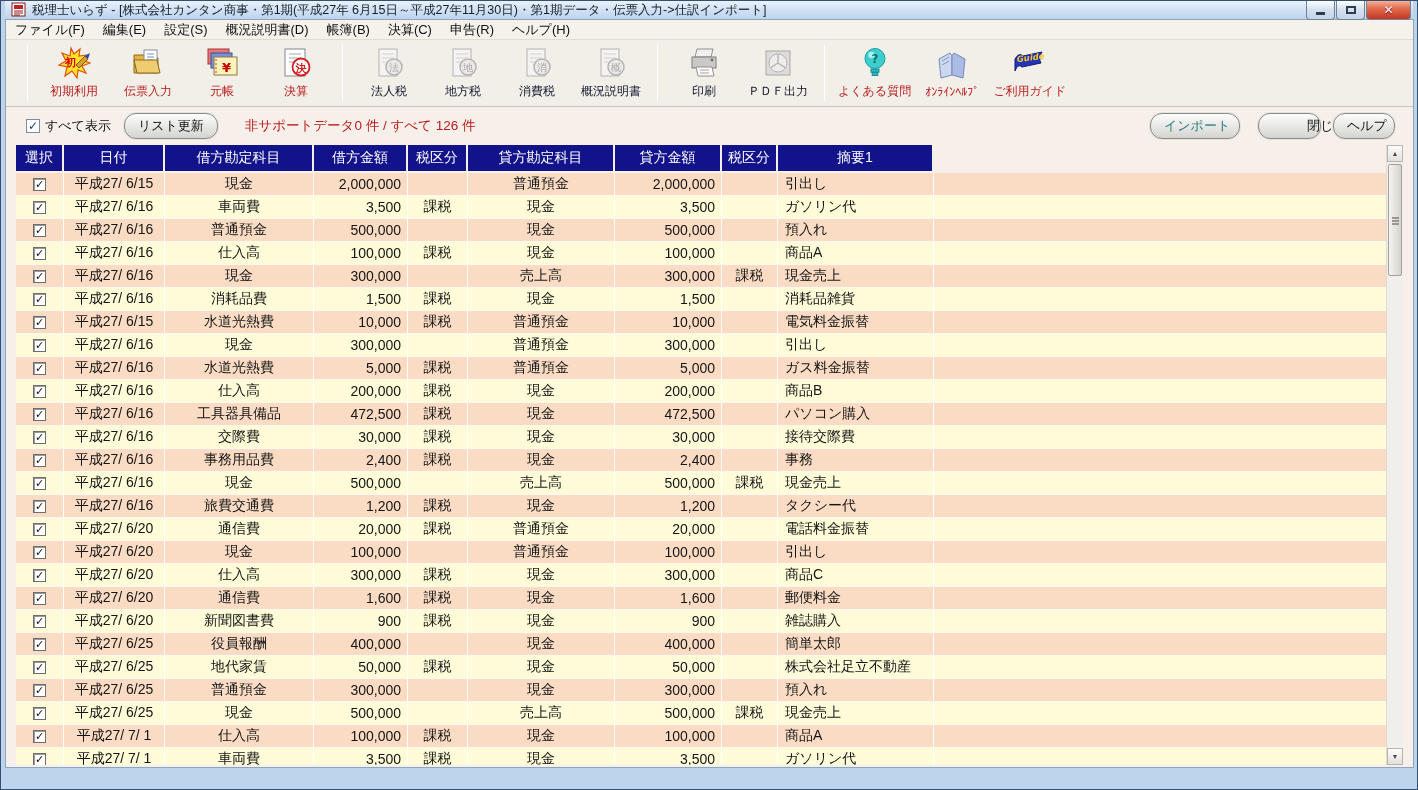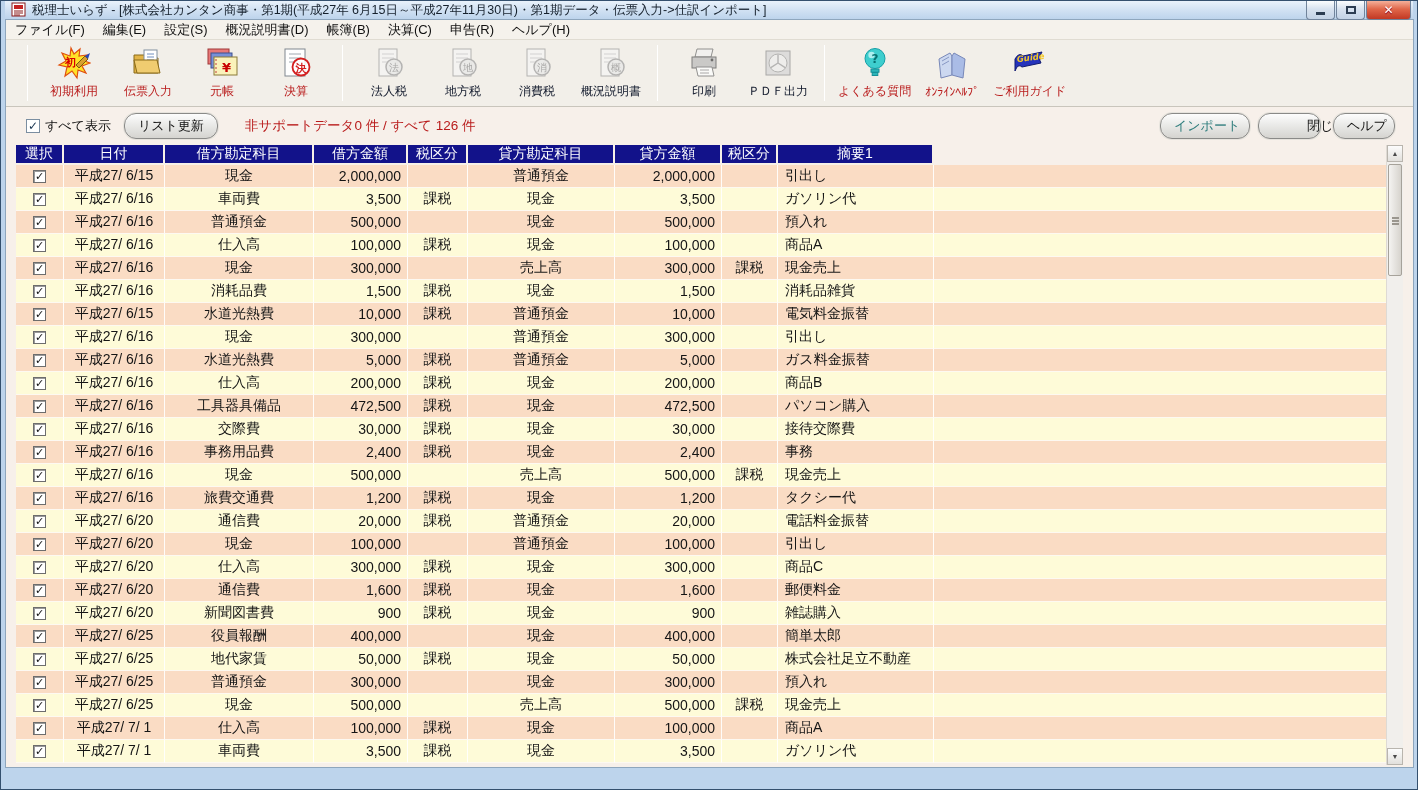--- a/index.html
+++ b/index.html
@@ -35,27 +35,27 @@
   .filterbar{height:38px;display:flex;align-items:center;padding:0 18px 0 20px;}
   .cb{width:14px;height:14px;background:#fff;border:1px solid #7b8ea1;display:inline-flex;
     align-items:center;justify-content:center;font-size:12px;color:#16324e;flex:none;}
   .cb .chk{line-height:1;font-weight:bold;}
   .flabel{font-size:13px;margin-left:5px;color:#101010;}
   .btn{font-size:13px;color:#101010;background:linear-gradient(#fdfdfd,#e8e8e6 50%,#d5d4d0);
     border:1px solid #8a8a88;border-radius:12px;padding:3px 13px;box-shadow:0 0 0 1px #e6e3dd;white-space:nowrap;}
   .btn-refresh{margin-left:13px;}
   .fstatus{font-size:13.5px;margin-left:27px;color:#b91c1c;}
   .fspacer{flex:1;}
-  .btn-import{color:#2e7d7d;width:90px;margin-right:8px;}
+  .btn-import{color:#2e7d7d;width:90px;margin-right:18px;}
   .btn-close,.btn-help{width:62px;text-align:center;}
   .btn-close{margin-right:12px;padding-left:48px;}
   
   .table-wrap{margin-left:10px;width:1387px;height:620px;display:flex;}
   .grid{width:1370px;height:620px;overflow:hidden;background:#f7f0ea;}
-  .thead{display:flex;height:20px;}
+  .thead{display:flex;height:28px;}
   .th{background:#12128a;color:#fff;font-size:14px;display:flex;align-items:center;justify-content:center;
     border-right:2px solid #f6f0e8;border-bottom:2px solid #f6f0e8;white-space:nowrap;}
   .trow{display:flex;height:23px;}
   .tc{font-size:14px;color:#151515;display:flex;align-items:center;justify-content:center;
     border-right:1px solid rgba(255,255,255,.9);border-bottom:1px solid #fdf9f1;white-space:nowrap;overflow:hidden;}
   .trow.odd  .tc{background:#fadcc4;}
   .trow.even .tc{background:#fefbd8;}
   .tc.num{justify-content:flex-end;padding-right:6px;}
   .tc.lft{justify-content:flex-start;padding-left:7px;}
   .c-sel{width:48px;}  .c-date{width:101px;} .c-dacct{width:149px;} .c-damt{width:94px;}

